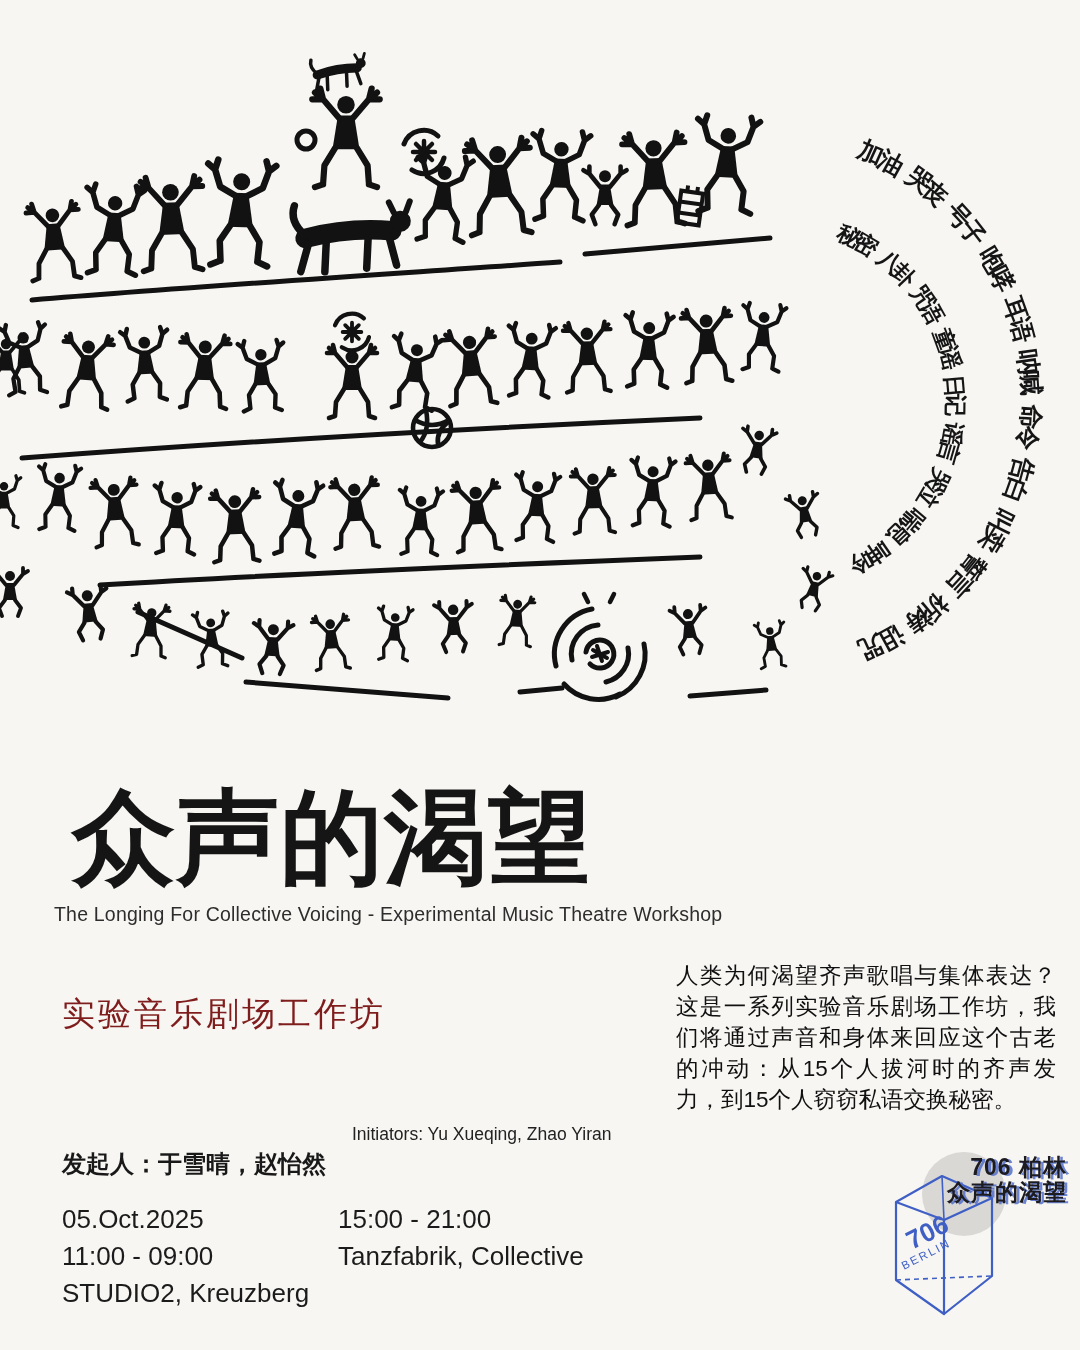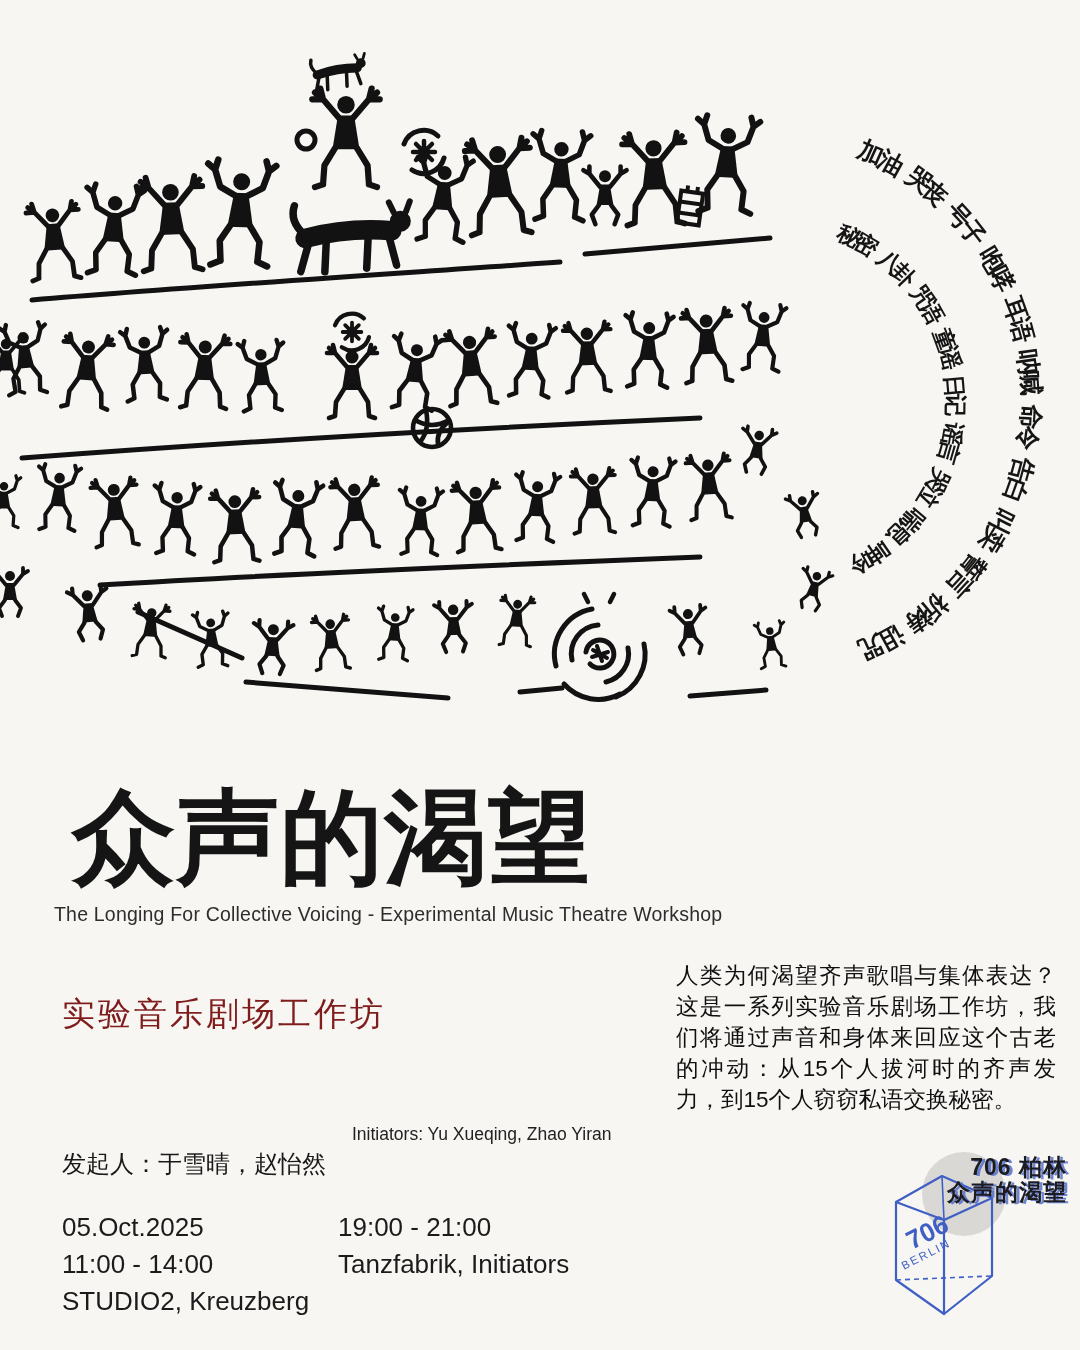--- a/index.html
+++ b/index.html
@@ -13,23 +13,23 @@
   .title{
     position:absolute;left:58px;top:786px;font-size:103px;font-weight:bold;
     letter-spacing:1px;color:#151515;line-height:1;margin-left:14px;
   }
   .subtitle{position:absolute;left:54px;top:903px;font-size:19.5px;color:#2d2d2d;letter-spacing:.2px;}
   .workshop{position:absolute;left:62px;top:992px;font-size:33px;color:#7f1d1d;letter-spacing:3px;}
   .description{
     position:absolute;left:676px;top:960px;width:380px;
     font-size:22.5px;line-height:31px;color:#101010;text-align:justify;
   }
-  .initiators-zh{position:absolute;left:62px;top:1148px;font-size:24px;font-weight:normal;color:#191919;}
+  .initiators-zh{position:absolute;left:62px;top:1148px;font-size:24px;font-weight:bold;color:#191919;}
   .initiators-en{position:absolute;left:352px;top:1124px;font-size:17.5px;color:#222;}
-  .session{position:absolute;top:1201px;font-size:26px;line-height:37px;color:#1b1b1b;margin-top:8px;}
+  .session{position:absolute;top:1201px;font-size:26px;line-height:37px;color:#1b1b1b;}
   .session.s1{left:62px;}
   .session.s2{left:338px;}
   .logo-circle{position:absolute;left:922px;top:1152px;width:84px;height:84px;border-radius:50%;background:#d9d8d5;}
   .logo-text{
     position:absolute;left:947px;top:1155px;font-size:23px;font-weight:bold;line-height:25px;
     color:#1b1b20;letter-spacing:1px;text-shadow:3px 1px 0 rgba(74,104,203,.8);text-align:right;
   }
   .crowd-svg{position:absolute;left:0;top:40px;}
   .box-svg{position:absolute;left:872px;top:1168px;}
 </style>
@@ -220,26 +220,26 @@
   <div class="title">众声的渴望</div>
   <div class="subtitle">The Longing For Collective Voicing - Experimental Music Theatre Workshop</div>
   <div class="workshop">实验音乐剧场工作坊</div>
   <div class="description">人类为何渴望齐声歌唱与集体表达？这是一系列实验音乐剧场工作坊，我们将通过声音和身体来回应这个古老的冲动：从15个人拔河时的齐声发力，到15个人窃窃私语交换秘密。</div>
 
   <div class="initiators-zh">发起人：于雪晴，赵怡然</div>
   <div class="initiators-en">Initiators: Yu Xueqing, Zhao Yiran</div>
 
   <div class="session s1">
     <div>05.Oct.2025</div>
-    <div>11:00 - 14:00</div>
+    <div>11:00 - 09:00</div>
     <div>STUDIO2, Kreuzberg</div>
   </div>
   <div class="session s2">
-    <div>19:00 - 21:00</div>
-    <div>Tanzfabrik, Initiators</div>
+    <div>15:00 - 21:00</div>
+    <div>Tanzfabrik, Collective</div>
   </div>
 
   <div class="logo-circle"></div>
   <svg class="box-svg" width="135" height="150" viewBox="0 0 135 150" aria-hidden="true">
     <g stroke="#3f5fc5" stroke-width="2.2" fill="none" stroke-linejoin="round">
       <path d="M24 34 L70 8 L120 30 L72 52 Z"></path>
       <path d="M24 34 L24 112 L72 146 L72 52"></path>
       <path d="M120 30 L120 108 L72 146"></path>
       <path d="M24 112 L120 108" stroke-dasharray="5 4" stroke-width="1.6"></path>
       <path d="M70 8 L72 52" stroke-width="1.6"></path>

